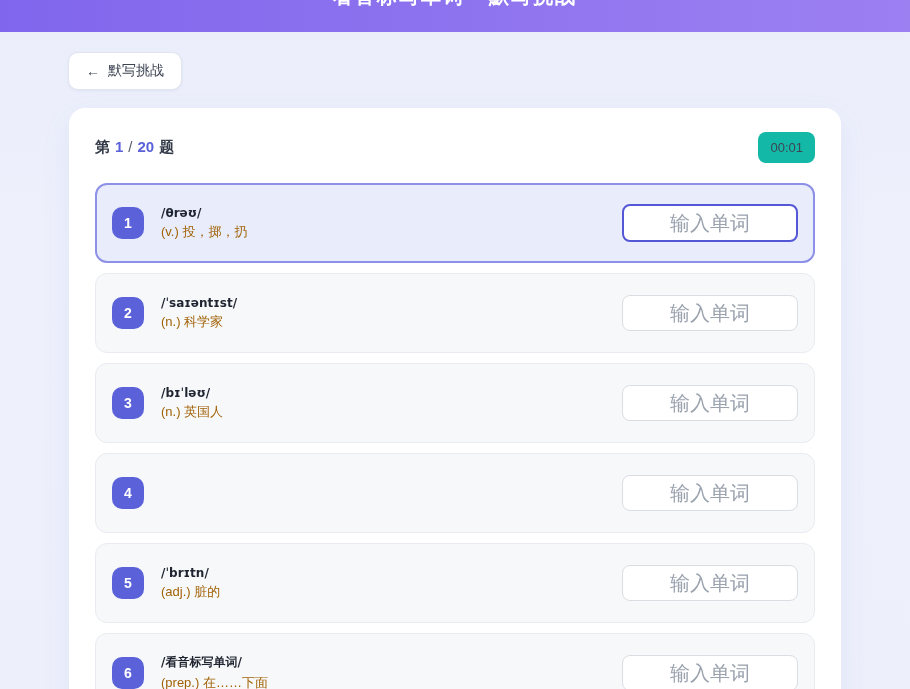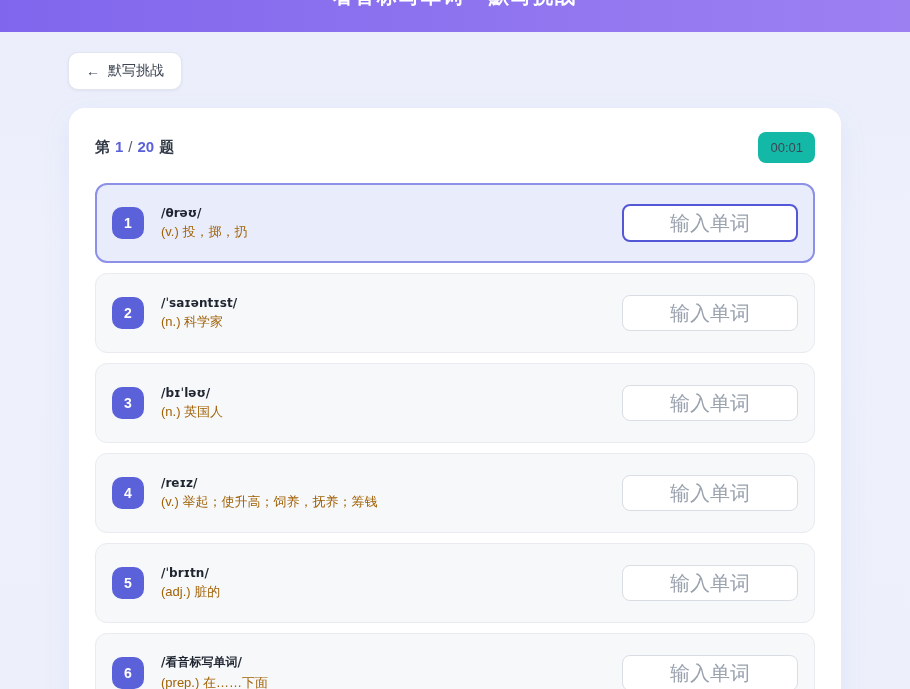--- a/index.html
+++ b/index.html
@@ -118,24 +118,20 @@
       <div class="q-badge">3</div>
       <div class="q-text">
         <div class="q-phonetic">/bɪˈləʊ/</div>
         <div class="q-meaning">(n.) 英国人</div>
       </div>
       <input class="q-input" type="text" placeholder="输入单词" style="">
     </div>
 
     <div class="question">
       <div class="q-badge">4</div>
-      <div class="q-text">
-        <div class="q-phonetic">/reɪz/</div>
-        <div class="q-meaning">(v.) 举起；使升高；饲养，抚养；筹钱</div>
-      </div>
       <input class="q-input" type="text" placeholder="输入单词" style="">
     </div>
 
     <div class="question">
       <div class="q-badge">5</div>
       <div class="q-text">
         <div class="q-phonetic">/ˈbrɪtn/</div>
         <div class="q-meaning">(adj.) 脏的</div>
       </div>
       <input class="q-input" type="text" placeholder="输入单词" style="">

